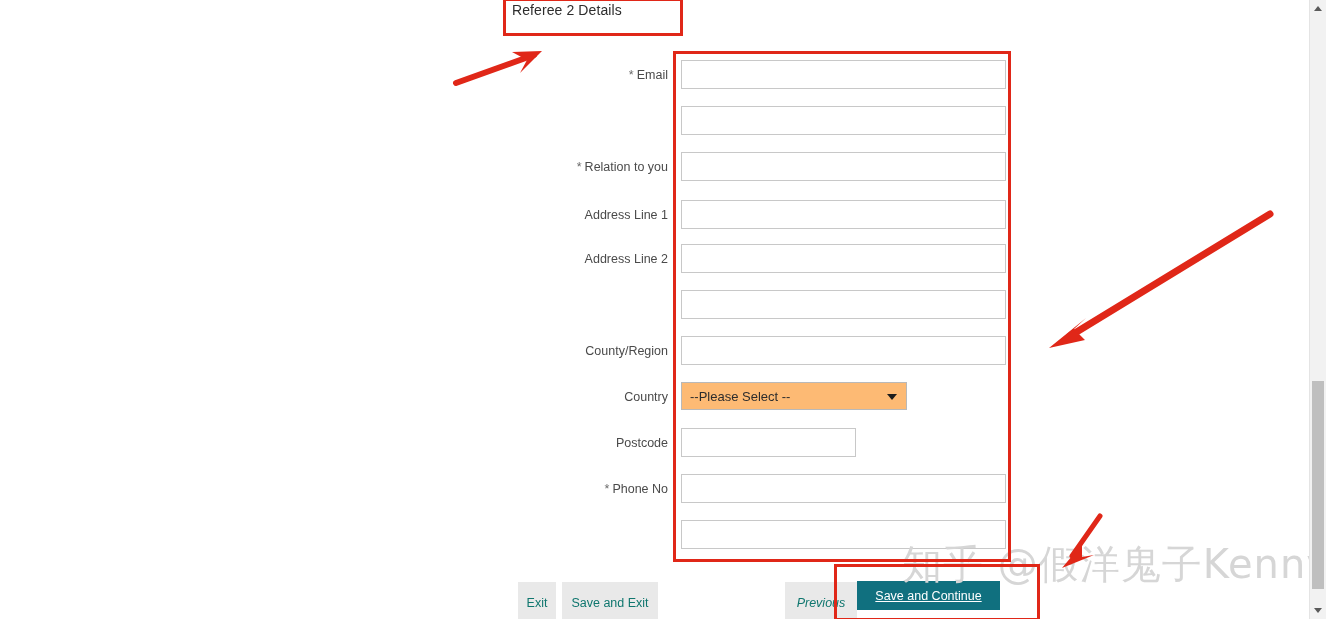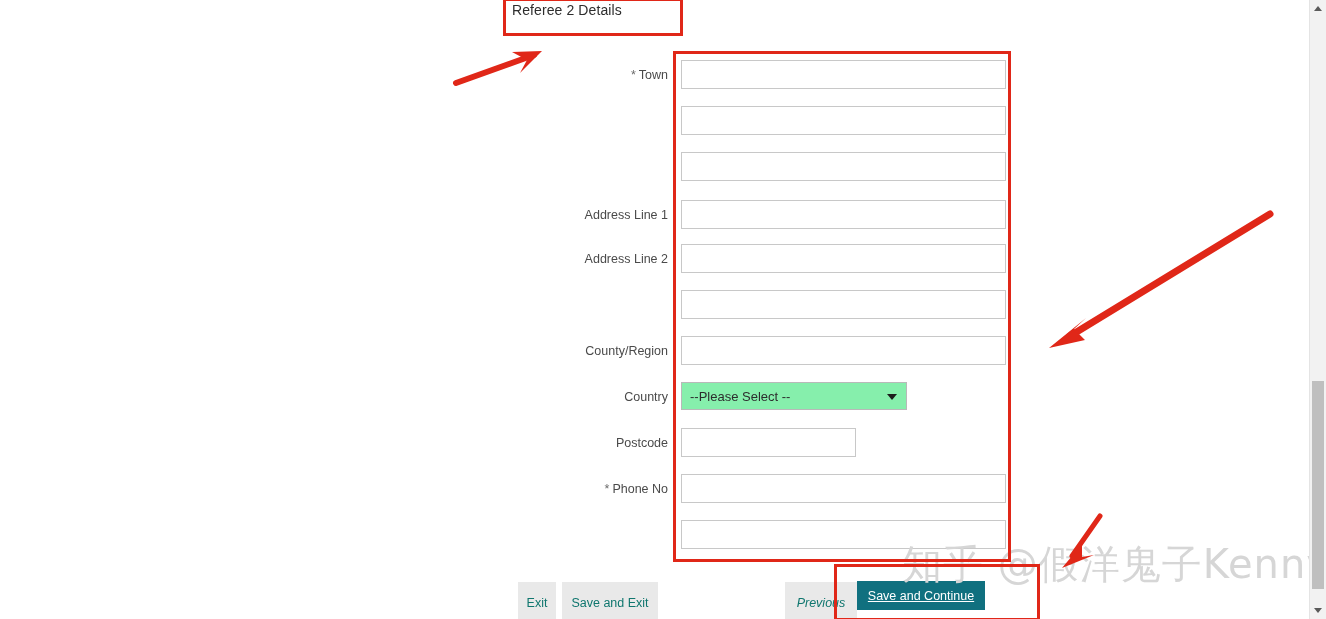--- a/index.html
+++ b/index.html
@@ -80,21 +80,21 @@
     left: 681px;
     width: 226px;
     height: 28px;
   }
   .sel-box {
     position: absolute;
     left: 0; top: 0;
     width: 226px;
     height: 28px;
     border: 1px solid #b9b9b9;
-    background: #86efac;
+    background: #fdba74;
     box-sizing: border-box;
   }
   .sel-text {
     position: absolute;
     left: 8px;
     top: 0;
     line-height: 28px;
     font-size: 13px;
     color: #2d2d2d;
     white-space: nowrap;
@@ -201,27 +201,28 @@
 </style>
 </head>
 <body>
 
 <div id="page">
 
   <div class="page-title">Referee 2 Details</div>
 
   <div id="form-rows">
       <div class="form-row" style="top: 60px;">
-        <div class="form-label"><span class="req">*</span><span>Town</span></div>
+        <div class="form-label"><span class="req">*</span><span>Email</span></div>
         <input type="text" class="field wide" style="">
       </div>
       <div class="form-row" style="top: 106px;">
         <input type="text" class="field wide" style="">
       </div>
       <div class="form-row" style="top: 152px;">
+        <div class="form-label"><span class="req">*</span><span>Relation to you</span></div>
         <input type="text" class="field wide" style="">
       </div>
       <div class="form-row" style="top: 200px; text-decoration: underline;">
         <div class="form-label"><span>Address Line 1</span></div>
         <input type="text" class="field wide" style="">
       </div>
       <div class="form-row" style="top: 244px;">
         <div class="form-label"><span>Address Line 2</span></div>
         <input type="text" class="field wide" style="">
       </div>
@@ -253,21 +254,21 @@
         <input type="text" class="field wide" style="">
       </div>
     </div>
 
   <button class="btn btn-grey" style="left:518px; top:582px; width:38px;">Exit</button>
 
   <button class="btn btn-grey" style="left:562px; top:582px; width:96px;">Save and Exit</button>
 
   <button class="btn btn-grey" style="left:785px; top:582px; width:72px;font-style:italic;">Previous</button>
 
-  <button class="btn btn-teal" style="left:857px; top:581px; width:128px;"><span>Save and Continue</span></button>
+  <button class="btn btn-teal" style="left:857px; top:581px; width:143px;"><span>Save and Continue</span></button>
 
   <div class="watermark">知乎 @假洋鬼子Kenny</div>
 
   <div class="anno-box" style="left:503px; top:-2px; width:180px; height:38px;"></div>
 
   <div class="anno-box" style="left:673px; top:51px; width:338px; height:511px;"></div>
 
   <div class="anno-box" style="left:834px; top:564px; width:206px; height:57px;"></div>
 
   <svg class="anno-arrow" style="left:450px; top:40px;" width="110" height="50" viewBox="0 0 110 50">

